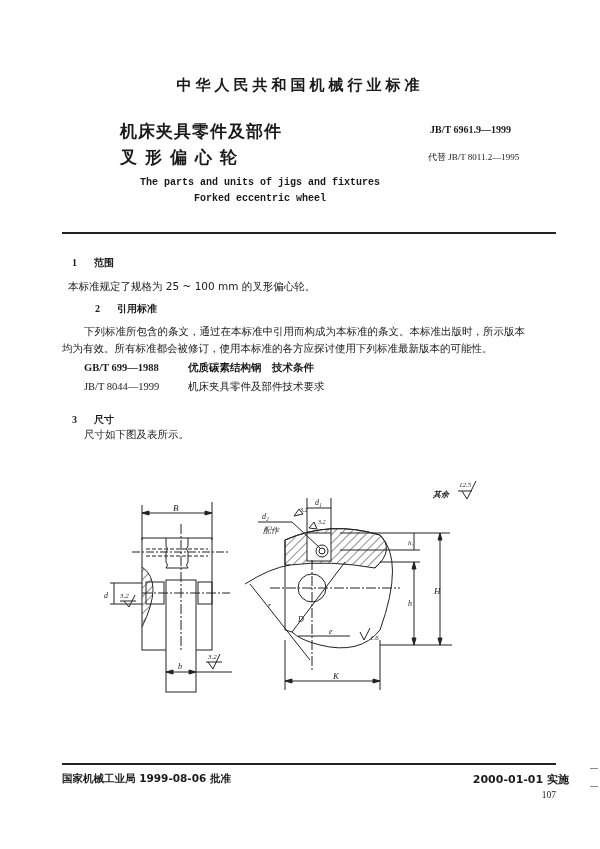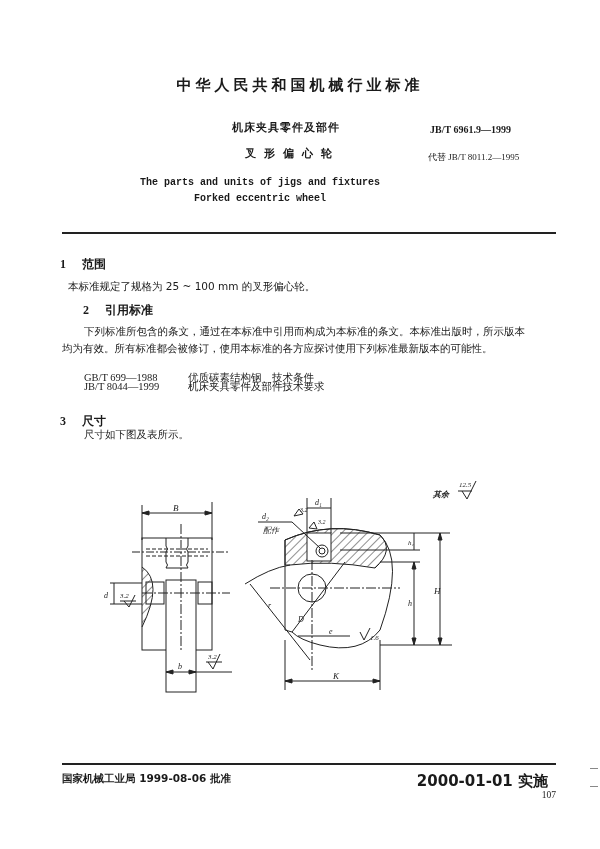--- a/index.html
+++ b/index.html
@@ -1,40 +1,40 @@
 <!DOCTYPE html>
 <html><head>
 <meta charset="utf-8">
 <style>
   html, body { margin: 0; padding: 0; background: #ffffff; }
   body { width: 600px; height: 849px; position: relative; overflow: hidden;
          font-family: "DejaVu Serif", "Liberation Serif", serif; color: #1a1a1a; }
   .abs { position: absolute; }
   .org { left: 0; width: 600px; text-align: center; top: 76px; font-size: 15px; font-weight: bold;
          letter-spacing: 4px; font-family: "DejaVu Sans", sans-serif; }
-  .title-cn { left: 120px; width: 220px; text-align: right; font-size: 11px; font-weight: bold;
+  .title-cn { left: 120px; width: 220px; text-align: left; font-size: 17px; font-weight: bold;
               font-family: "DejaVu Sans", sans-serif; }
   .t1 { top: 120px; letter-spacing: 1px; }
   .t2 { top: 146px; letter-spacing: 8px; }
   .std-no { left: 430px; top: 124px; font-size: 10px; font-weight: bold; font-family: "Liberation Serif", serif; }
   .replace { left: 428px; top: 151px; font-size: 9px; font-family: "Liberation Serif", serif; }
   .title-en { left: 100px; width: 320px; text-align: center; font-size: 10px; font-weight: bold;
               font-family: Liberation Mono, monospace; }
   .e1 { top: 177px; }
   .e2 { top: 193px; }
   .rule { left: 62px; width: 494px; height: 1.5px; background: #222; }
   .rule-top { top: 232px; }
   .rule-bot { top: 763px; }
-  .sec { left: 60px; font-size: 12px; font-weight: bold; font-family: "DejaVu Sans", sans-serif; }
+  .sec { left: 72px; font-size: 10px; font-weight: bold; font-family: "DejaVu Sans", sans-serif; }
   .sec .num { display: inline-block; width: 22px; font-family: "Liberation Serif", serif; }
   .para { font-size: 10.5px; font-family: "DejaVu Sans", sans-serif; line-height: 17px; }
   .ref { left: 84px; font-size: 10.5px; font-family: "DejaVu Sans", sans-serif; }
   .ref .code { display: inline-block; width: 104px; font-family: "Liberation Serif", serif; }
   .foot-left { left: 62px; top: 772px; font-size: 10.5px; font-weight: bold; font-family: "DejaVu Sans", sans-serif; }
-  .foot-right { right: 52px; top: 772px; font-size: 15px; font-weight: bold; font-family: "DejaVu Sans", sans-serif; }
+  .foot-right { right: 31px; top: 772px; font-size: 11px; font-weight: bold; font-family: "DejaVu Sans", sans-serif; }
   .page-no { right: 44px; top: 790px; font-size: 9.5px; font-family: "Liberation Serif", serif; }
   .fig { left: 0; top: 470px; width: 600px; height: 230px; }
   .fig text { font-family: "Liberation Serif", serif; font-style: italic; fill: #222; }
   .edge-mark { left: 590px; width: 8px; height: 1px; background: #888; }
 </style>
 </head>
 <body>
 
 <div class="abs org">中华人民共和国机械行业标准</div>
 
@@ -52,21 +52,21 @@
 <div class="abs sec" style="top:256px;">
   <span class="num">1</span><span>范围</span>
 </div>
 <div class="abs para" style="left:68px; top:278px;">本标准规定了规格为 25 ~ 100 mm 的叉形偏心轮。</div>
 
 <div class="abs sec" style="top:302px;margin-left:23px;">
   <span class="num">2</span><span>引用标准</span>
 </div>
 <div class="abs para" style="left:84px; top:323px;">下列标准所包含的条文，通过在本标准中引用而构成为本标准的条文。本标准出版时，所示版本</div>
 <div class="abs para" style="left:62px; top:340px;">均为有效。所有标准都会被修订，使用本标准的各方应探讨使用下列标准最新版本的可能性。</div>
-<div class="abs ref" style="top:371px;">
+<div class="abs ref" style="top:361px;font-weight:bold;">
   <span class="code">GB/T 699—1988</span><span>优质碳素结构钢　技术条件</span>
 </div>
 <div class="abs ref" style="top:380px;">
   <span class="code">JB/T 8044—1999</span><span>机床夹具零件及部件技术要求</span>
 </div>
 
 <div class="abs sec" style="top:403px;margin-top:10px;">
   <span class="num">3</span><span>尺寸</span>
 </div>
 <div class="abs para" style="left:84px; top:426px;">尺寸如下图及表所示。</div>

